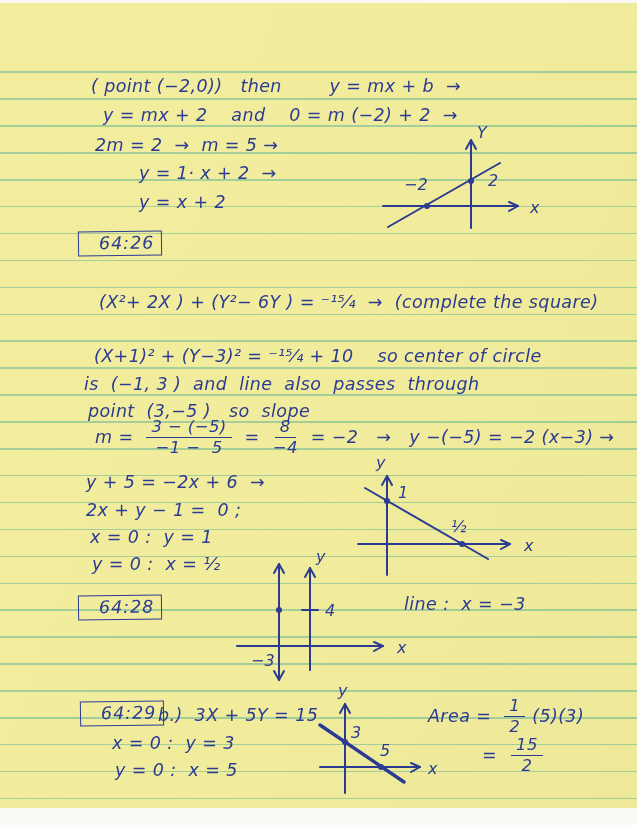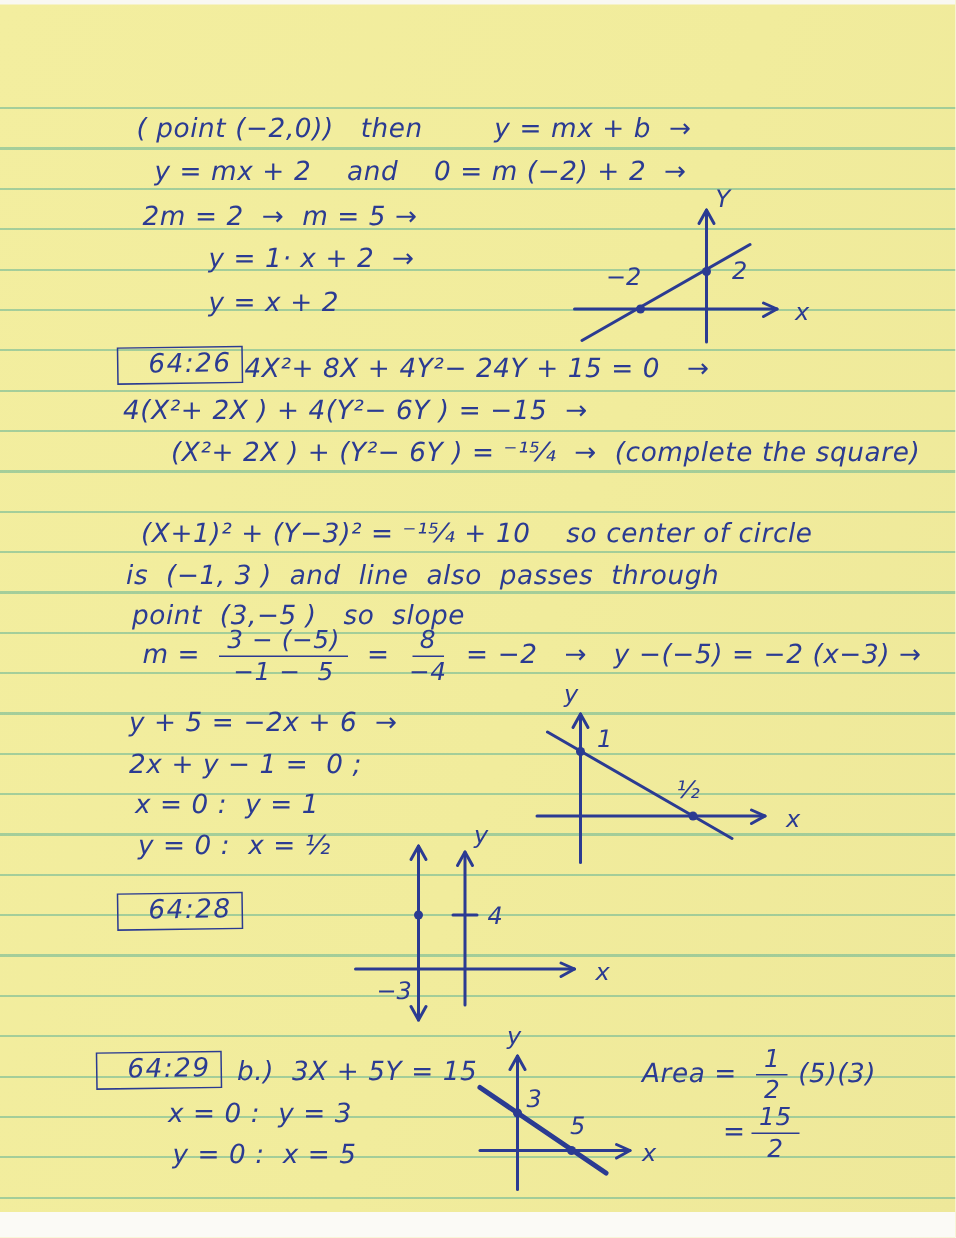--- a/index.html
+++ b/index.html
@@ -56,23 +56,21 @@
     </g>
     <circle class="dot" cx="47" cy="78" r="3"></circle>
     <circle class="dot" cx="91" cy="53" r="3"></circle>
     <text x="24" y="62">−2</text>
     <text x="108" y="58">2</text>
     <text x="97" y="10">Y</text>
     <text x="150" y="85">x</text>
   </svg>
 
   <div class="tagbox" style="left:78px;top:231px">64:26</div>
-  <div class="hw" style="left:163px;top:234px">4X²+ 8X + 4Y²− 24Y + 15 = 0   →</div>
-  <div class="hw" style="left:82px;top:262px">4(X²+ 2X ) + 4(Y²− 6Y ) = −15  →</div>
-  <div class="hw" style="left:114px;top:290px">(X²+ 2X ) + (Y²− 6Y ) = ⁻¹⁵⁄₄  →  (complete the square)</div>
+  <div class="hw" style="left:99px;top:290px">(X²+ 2X ) + (Y²− 6Y ) = ⁻¹⁵⁄₄  →  (complete the square)</div>
   <div class="hw" style="left:94px;top:344px">(X+1)² + (Y−3)² = ⁻¹⁵⁄₄ + 10    so center of circle</div>
   <div class="hw" style="left:84px;top:372px">is  (−1, 3 )  and  line  also  passes  through</div>
   <div class="hw" style="left:88px;top:399px">point  (3,−5 )   so  slope</div>
 
   <div class="fracline" style="left:95px;top:418px">
     <span>m = </span>
     <span class="frac">
       <span class="num">3 − (−5)</span>
       <span class="den">−1 −  5</span>
     </span>
@@ -99,40 +97,41 @@
     </g>
     <circle class="dot" cx="47" cy="43" r="3"></circle>
     <circle class="dot" cx="122" cy="86" r="3"></circle>
     <text x="58" y="40">1</text>
     <text x="111" y="74">½</text>
     <text x="36" y="10">y</text>
     <text x="184" y="93">x</text>
   </svg>
 
   <div class="tagbox" style="left:78px;top:595px">64:28</div>
+  <div class="hw" style="left:404px;top:592px">line :  x = −3</div>
 
   <svg style="left:225px;top:550px" width="210" height="142" viewBox="0 0 210 142">
     <g class="stroke">
       <path d="M85,120 L85,18"></path>
       <path d="M85,18 l-5,9 M85,18 l5,9"></path>
       <path d="M77,60 L93,60"></path>
       <path d="M12,96 L158,96"></path>
       <path d="M158,96 l-9,-4 M158,96 l-9,5"></path>
       <path d="M54,130 L54,14"></path>
       <path d="M54,14 l-5,9 M54,14 l5,9"></path>
       <path d="M54,130 l-5,-9 M54,130 l5,-9"></path>
     </g>
     <circle class="dot" cx="54" cy="60" r="3"></circle>
     <text x="100" y="66">4</text>
     <text x="26" y="116">−3</text>
     <text x="91" y="12">y</text>
     <text x="172" y="103">x</text>
   </svg>
 
-  <div class="tagbox" style="left:64px;top:701px">64:29</div>
+  <div class="tagbox" style="left:80px;top:701px">64:29</div>
   <div class="hw" style="left:158px;top:703px">b.)  3X + 5Y = 15</div>
   <div class="hw" style="left:112px;top:731px">x = 0 :  y = 3</div>
   <div class="hw" style="left:115px;top:758px">y = 0 :  x = 5</div>
 
   <svg style="left:300px;top:688px" width="150" height="112" viewBox="0 0 150 112">
     <g class="stroke">
       <path d="M45,105 L45,16"></path>
       <path d="M45,16 l-5,9 M45,16 l5,9"></path>
       <path d="M20,79 L120,79"></path>
       <path d="M120,79 l-9,-4 M120,79 l-9,5"></path>
@@ -149,21 +148,21 @@
   <div class="fracline" style="left:428px;top:697px">
     <span>Area = </span>
     <span class="frac">
       <span class="num">1</span>
       <span class="den">2</span>
     </span>
     <span>(5)(3)</span>
   </div>
   <div class="fracline" style="left:482px;top:736px">
     <span>=</span>
-    <span class="frac" style="margin-left:4px">
+    <span class="frac" style="margin-left:14px">
       <span class="num">15</span>
       <span class="den">2</span>
     </span>
   </div>
 
   <div class="edge-top"></div>
   <div class="edge-bottom"></div>
 </div>
 
 </body></html>

